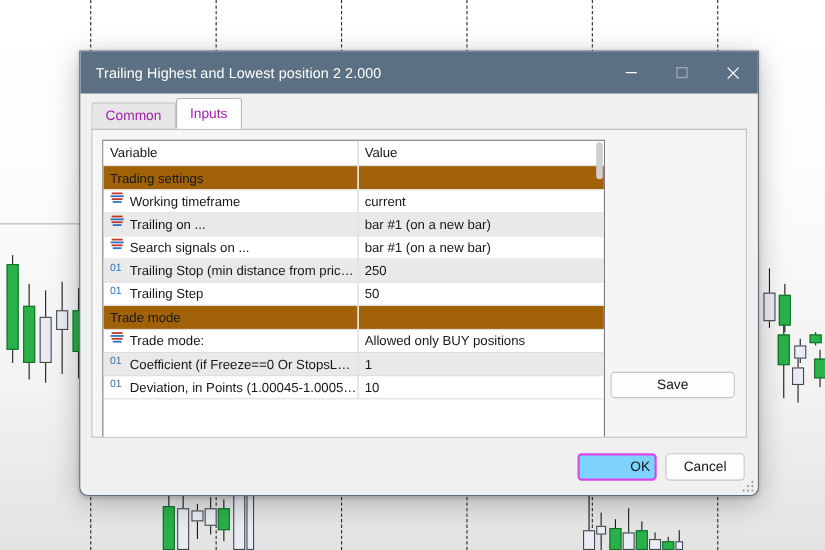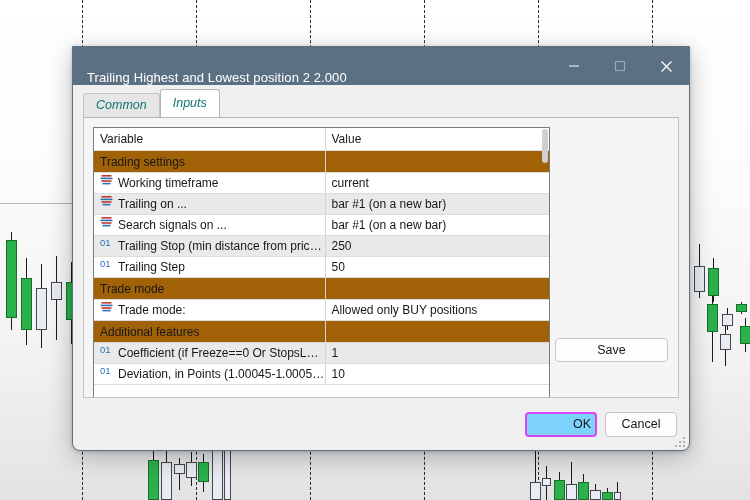--- a/index.html
+++ b/index.html
@@ -65,21 +65,21 @@
     box-sizing: border-box;
     display: flex;
     flex-direction: column;
     overflow: hidden;
   }
 
   #titlebar {
     height: 38px;
     background: #5b7183;
     display: flex;
-    align-items: flex-end;
+    align-items: center;
     flex: none;
     position: relative;
   }
   #title-text {
     color: #ffffff;
     font-size: 13px;
     margin-left: 14px;
     white-space: nowrap;
     letter-spacing: 0.1px;
   }
@@ -99,30 +99,29 @@
     height: 26px;
     flex: none;
     position: relative;
     margin-top: 6px;
     padding-left: 10px;
     display: flex;
     align-items: flex-end;
   }
   .tab {
     font-size: 12.5px;
-    color: #0f766e;
+    color: #a21caf;
     padding: 4px 12px 5px 12px;
     border: 1px solid #c2c2c2;
     border-bottom: none;
     border-radius: 3px 3px 0 0;
     background: #e6e6e6;
     position: relative;
     top: 1px;
     line-height: 15px;
-    font-style: italic;
   }
   .tab.active {
     background: #ffffff;
     border-color: #b6b6b6;
     padding-top: 6px;
     padding-bottom: 6px;
     top: 0;
     z-index: 2;
   }
 
@@ -461,24 +460,20 @@
                         <rect x="0.5" y="4.6" width="12" height="1.6" fill="#2c6fbb"></rect>
                         <rect x="1.5" y="7.2" width="10" height="1.6" fill="#c0392b"></rect>
                         <rect x="2.5" y="9.8" width="8" height="1.6" fill="#2c6fbb"></rect>
                       </svg>
                     </span>
                     <span class="lbl">Trade mode:</span>
                   </span>
                 </td>
                 <td>Allowed only BUY positions</td>
               </tr>
-              <tr class="group">
-                <td>Additional features</td>
-                <td></td>
-              </tr>
               <tr class="row alt">
                 <td>
                   <span class="cellflex">
                     <span>
                       <svg class="ico" viewBox="0 0 13 13">
                         <text x="0" y="10" font-family="Liberation Sans, sans-serif" font-size="9.5" fill="#2c6fbb">01</text>
                       </svg>
                     </span>
                     <span class="lbl">Coefficient (if Freeze==0 Or StopsLevel...</span>
                   </span>

